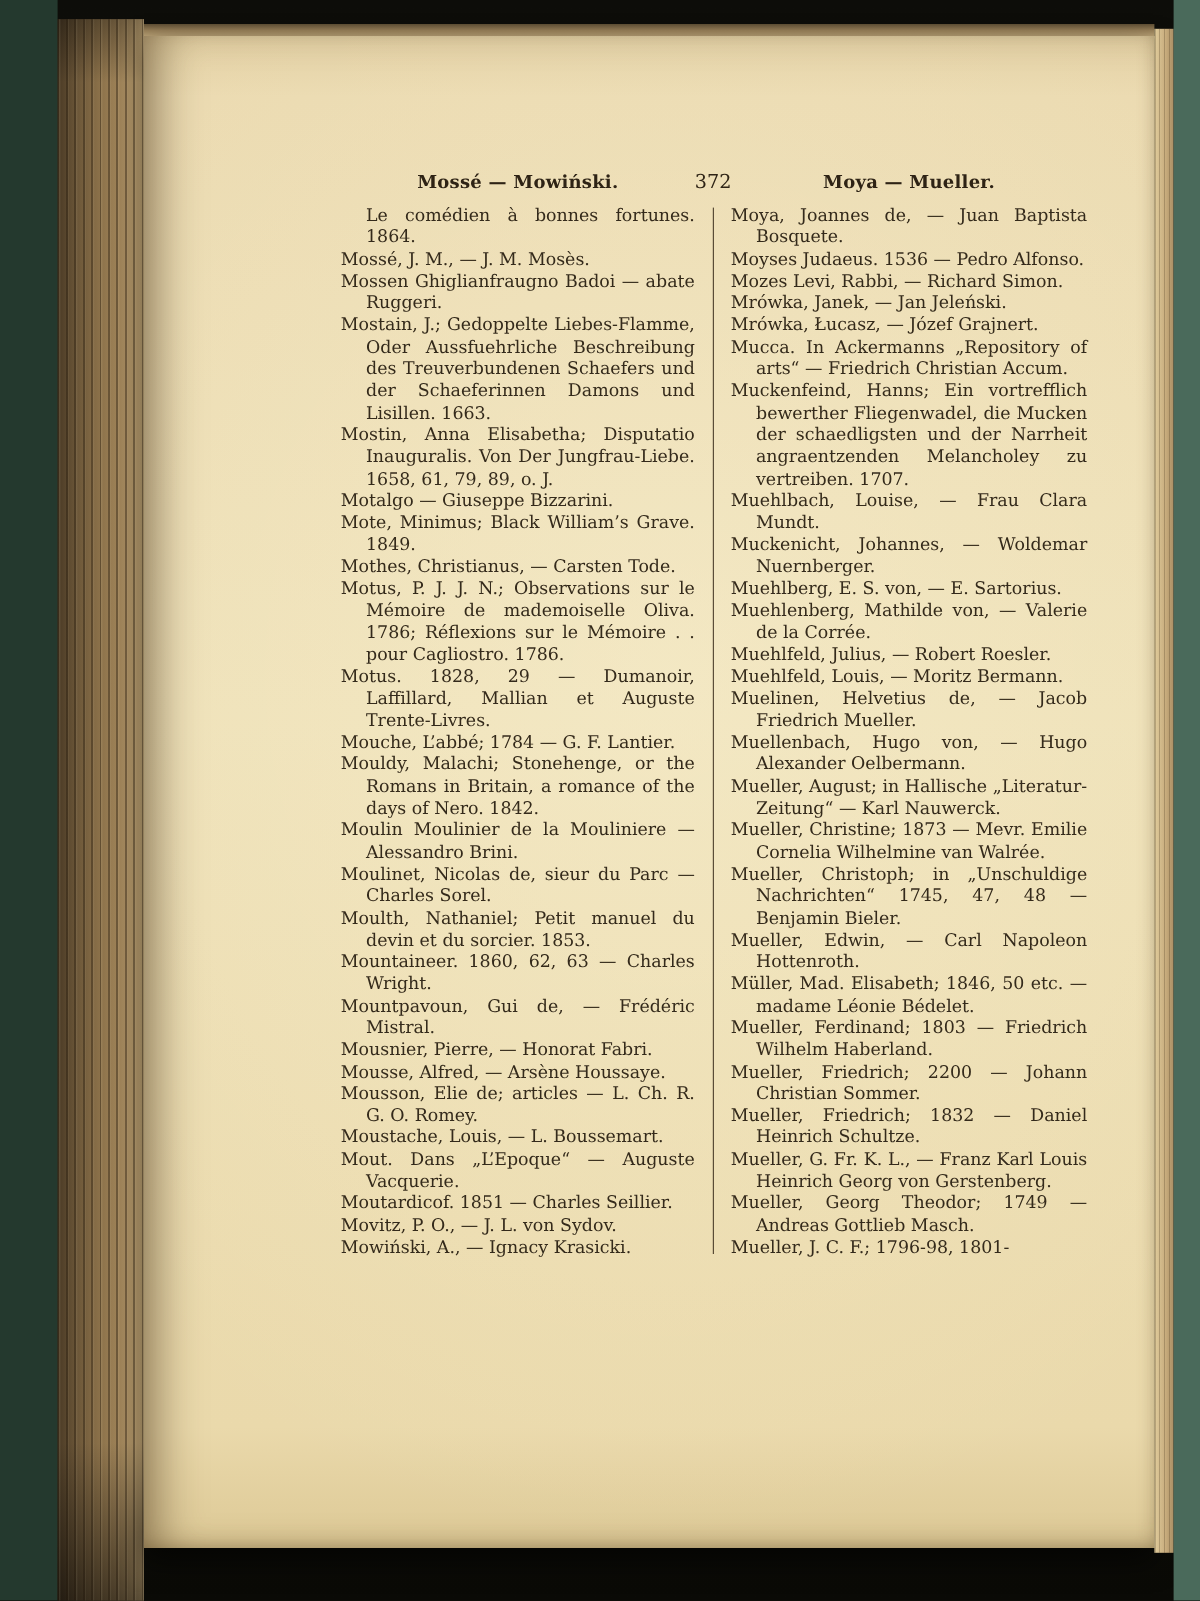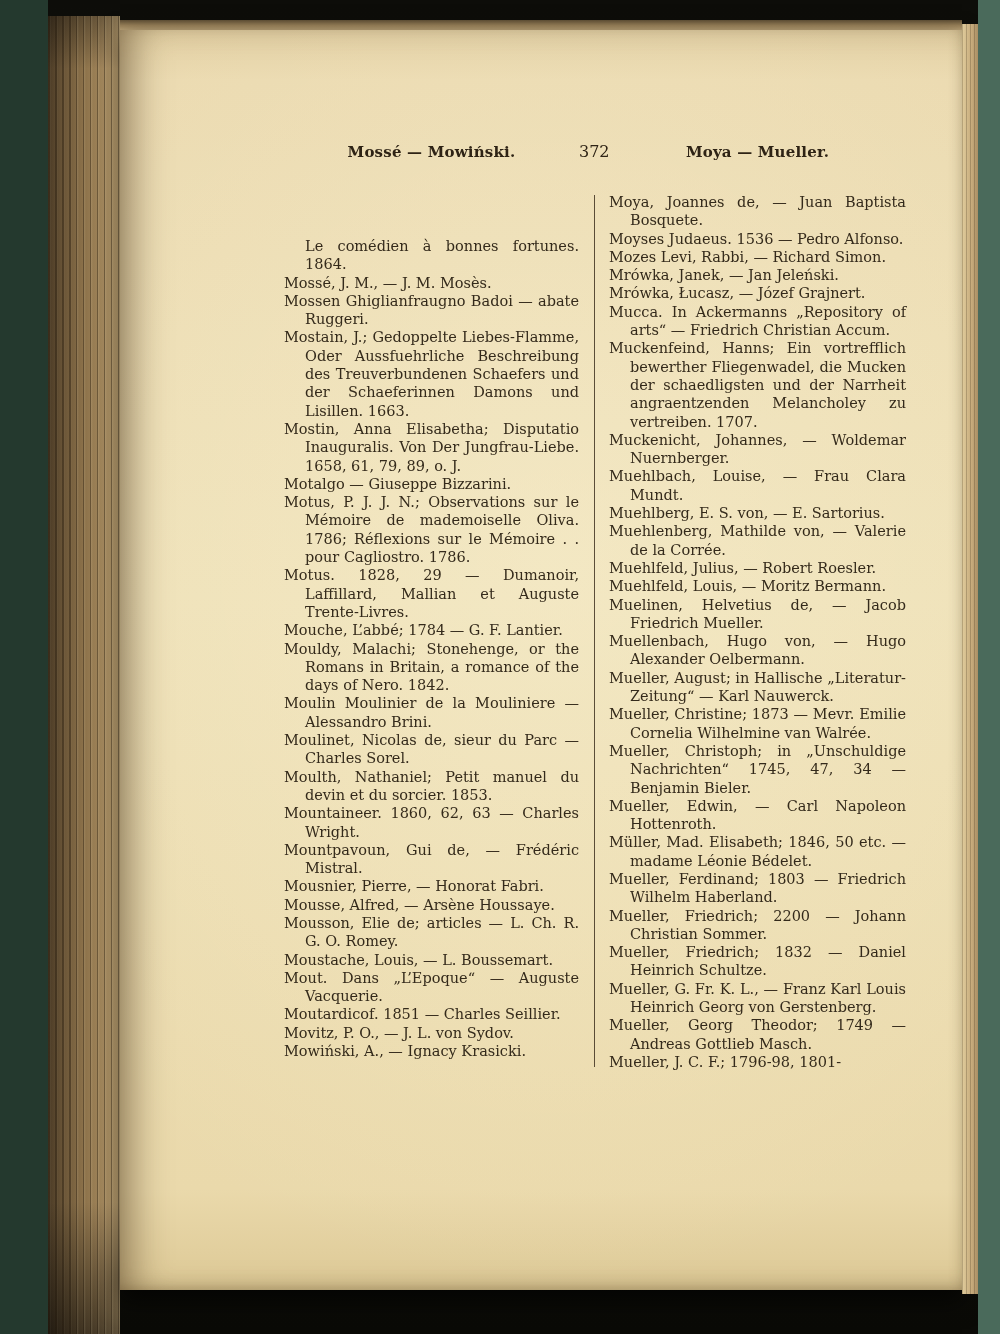--- a/index.html
+++ b/index.html
@@ -65,35 +65,35 @@
       linear-gradient(90deg, #3c594b 0%, #517263 45%, #45655​7 100%);
     background-color:#4a6a5b;
   }
 
   
   .content {
     position: absolute; left: 164px; right: 56px; top: 112px;
   }
   .page-header {
     display: flex; align-items: baseline;
-    margin-bottom: 32px;
+    margin-bottom: 10px;
   }
   .running-head {
     font-weight: 700; font-size: 15px; letter-spacing: 0.2px;
     color: #2e2315; text-align: center;
   }
   .running-head.left  { width: 295px; }
   .running-head.right { width: 297px; }
   .page-number {
     width: 30px; text-align: left; font-size: 16px; color: #2e2315;
   }
 
   .columns { display: flex; align-items: stretch; }
   .column { }
-  .column.left  { width: 295px; margin-top: 44px; }
+  .column.left  { width: 295px; }
   .column.right { width: 297px; }
   .gutter { width: 30px; position: relative; }
   .gutter::before {
     content: ""; position: absolute; left: 50%; top: 2px; bottom: 4px; width: 1px;
     background: rgba(52,39,23,0.8);
   }
 
   .entry {
     margin: 0;
     font-size: 14.5px;
@@ -131,21 +131,23 @@
             <p class="entry">Mossé, J. M., — J. M. Mosès.</p>
 
             <p class="entry">Mossen Ghiglianfraugno Badoi — abate Ruggeri.</p>
 
             <p class="entry">Mostain, J.; Gedoppelte Liebes-Flamme, Oder Aussfuehrliche Beschreibung des Treuverbundenen Schaefers und der Schaeferinnen Damons und Lisillen. 1663.</p>
 
             <p class="entry">Mostin, Anna Elisabetha; Disputatio Inauguralis. Von Der Jungfrau-Liebe. 1658, 61, 79, 89, o. J.</p>
 
             <p class="entry">Motalgo — Giuseppe Bizzarini.</p>
 
-
+            <p class="entry">Mote, Minimus; Black William’s Grave. 1849.</p>
+
+            <p class="entry">Mothes, Christianus, — Carsten Tode.</p>
 
             <p class="entry">Motus, P. J. J. N.; Observations sur le Mémoire de mademoiselle Oliva. 1786; Réflexions sur le Mémoire . . pour Cagliostro. 1786.</p>
 
             <p class="entry">Motus. 1828, 29 — Dumanoir, Laffillard, Mallian et Auguste Trente-Livres.</p>
 
             <p class="entry">Mouche, L’abbé; 1784 — G. F. Lantier.</p>
 
 
             <p class="entry">Mouldy, Malachi; Stonehenge, or the Romans in Britain, a romance of the days of Nero. 1842.</p>
 
@@ -188,41 +190,41 @@
             <p class="entry">Mozes Levi, Rabbi, — Richard Simon.</p>
 
             <p class="entry">Mrówka, Janek, — Jan Jeleński.</p>
 
             <p class="entry">Mrówka, Łucasz, — Józef Grajnert.</p>
 
             <p class="entry">Mucca. In Ackermanns „Repository of arts“ — Friedrich Christian Accum.</p>
 
             <p class="entry">Muckenfeind, Hanns; Ein vortrefflich bewerther Fliegenwadel, die Mucken der schaedligsten und der Narrheit angraentzenden Melancholey zu vertreiben. 1707.</p>
 
+            <p class="entry">Muehlbach, Louise, — Frau Clara Mundt.</p>
+
             <p class="entry">Muckenicht, Johannes, — Woldemar Nuernberger.</p>
 
-            <p class="entry">Muehlbach, Louise, — Frau Clara Mundt.</p>
-
             <p class="entry">Muehlberg, E. S. von, — E. Sartorius.</p>
 
             <p class="entry">Muehlenberg, Mathilde von, — Valerie de la Corrée.</p>
 
             <p class="entry">Muehlfeld, Julius, — Robert Roesler.</p>
 
             <p class="entry">Muehlfeld, Louis, — Moritz Bermann.</p>
 
             <p class="entry">Muelinen, Helvetius de, — Jacob Friedrich Mueller.</p>
 
             <p class="entry">Muellenbach, Hugo von, — Hugo Alexander Oelbermann.</p>
 
             <p class="entry">Mueller, August; in Hallische „Literatur-Zeitung“ — Karl Nauwerck.</p>
 
             <p class="entry">Mueller, Christine; 1873 — Mevr. Emilie Cornelia Wilhelmine van Walrée.</p>
 
-            <p class="entry">Mueller, Christoph; in „Unschuldige Nachrichten“ 1745, 47, 34 — Benjamin Bieler.</p>
+            <p class="entry">Mueller, Christoph; in „Unschuldige Nachrichten“ 1745, 47, 48 — Benjamin Bieler.</p>
 
             <p class="entry">Mueller, Edwin, — Carl Napoleon Hottenroth.</p>
 
             <p class="entry">Müller, Mad. Elisabeth; 1846, 50 etc. — madame Léonie Bédelet.</p>
 
             <p class="entry">Mueller, Ferdinand; 1803 — Friedrich Wilhelm Haberland.</p>
 
             <p class="entry">Mueller, Friedrich; 2200 — Johann Christian Sommer.</p>
 
             <p class="entry">Mueller, Friedrich; 1832 — Daniel Heinrich Schultze.</p>

